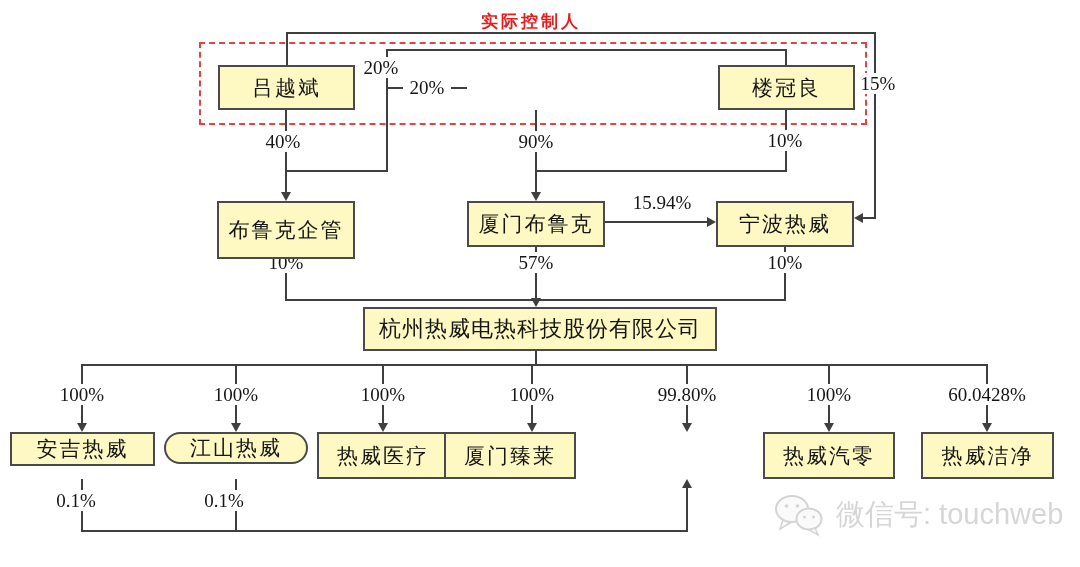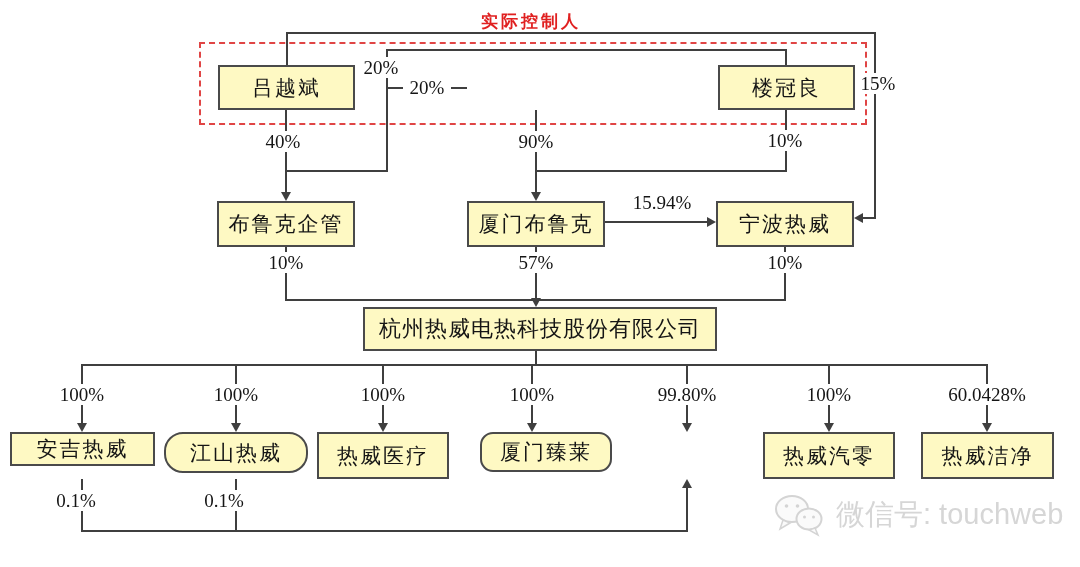--- a/index.html
+++ b/index.html
@@ -103,42 +103,42 @@
   <div class="pct" style="left:941px;top:384px;width:92px;">60.0428%</div>
   <div class="pct" style="left:50px;top:490px;">0.1%</div>
   <div class="pct" style="left:198px;top:490px;">0.1%</div>
 
   <div class="node" style="left:218px;top:65px;width:137px;height:45px;">
     <span>吕越斌</span>
   </div>
   <div class="node" style="left:718px;top:65px;width:137px;height:45px;">
     <span>楼冠良</span>
   </div>
-  <div class="node" style="left:217px;top:201px;width:138px;height:46px;">
+  <div class="node" style="left:217px;top:201px;width:138px;height:58px;">
     <span>布鲁克企管</span>
   </div>
   <div class="node" style="left:467px;top:201px;width:138px;height:46px;">
     <span>厦门布鲁克</span>
   </div>
   <div class="node" style="left:716px;top:201px;width:138px;height:46px;">
     <span>宁波热威</span>
   </div>
   <div class="node main" style="left:363px;top:307px;width:354px;height:44px;">
     <span>杭州热威电热科技股份有限公司</span>
   </div>
   <div class="node" style="left:10px;top:432px;width:145px;height:34px;">
     <span>安吉热威</span>
   </div>
-  <div class="node" style="left:164px;top:432px;width:144px;height:41px;border-radius:19px;">
+  <div class="node" style="left:164px;top:432px;width:144px;height:32px;border-radius:19px;">
     <span>江山热威</span>
   </div>
   <div class="node" style="left:317px;top:432px;width:132px;height:47px;">
     <span>热威医疗</span>
   </div>
-  <div class="node" style="left:480px;top:432px;width:132px;height:40px;border-radius:13px;">
+  <div class="node" style="left:444px;top:432px;width:132px;height:47px;">
     <span>厦门臻莱</span>
   </div>
   <div class="node" style="left:763px;top:432px;width:132px;height:47px;">
     <span>热威汽零</span>
   </div>
   <div class="node" style="left:921px;top:432px;width:133px;height:47px;">
     <span>热威洁净</span>
   </div>
 
   <div class="arr left" style="left:854px;top:213px;"></div>

